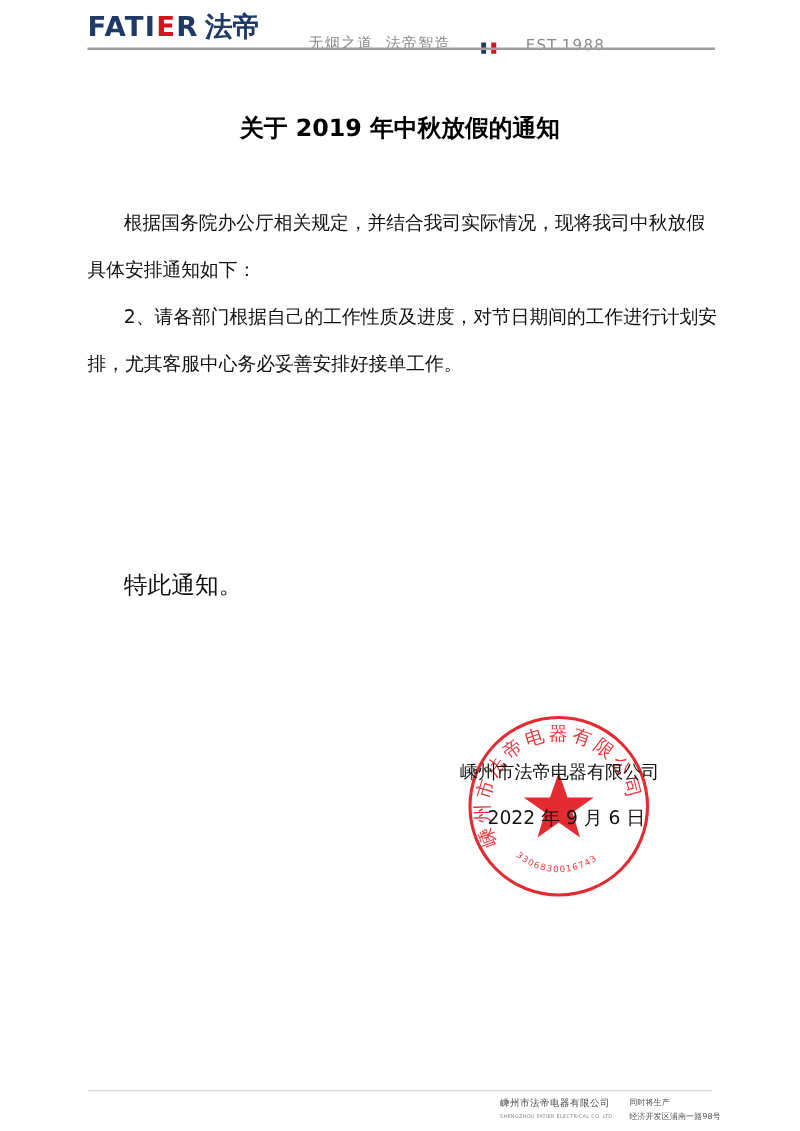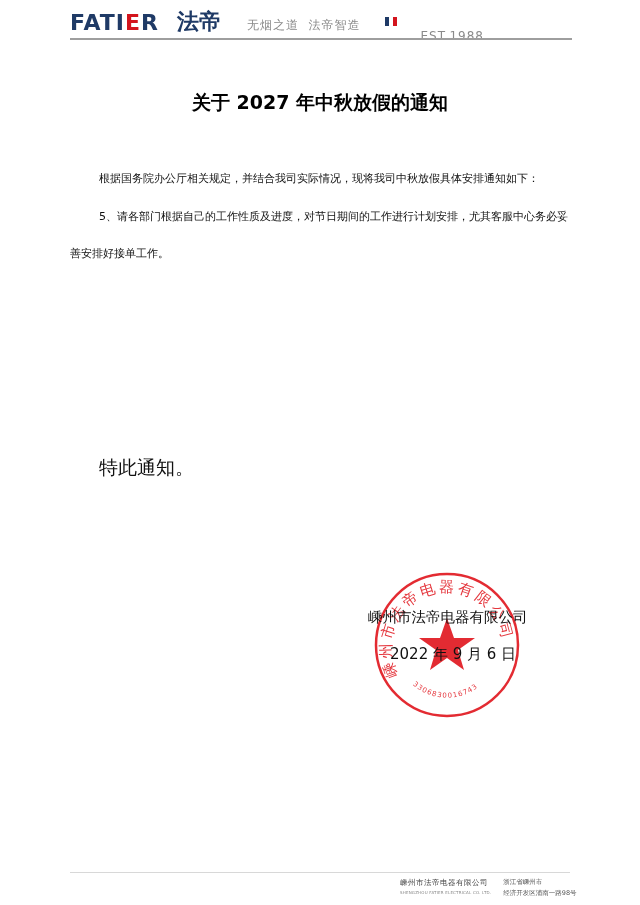--- a/index.html
+++ b/index.html
@@ -9,41 +9,41 @@
     color: #111111;
   }
   .header { position: absolute; left: 0; top: 0; width: 560px; height: 45px; }
   .logo {
     position: absolute; left: 70px; top: 10px; height: 24px;
     display: flex; align-items: center;
     font-family: "DejaVu Sans", sans-serif; font-weight: bold;
     font-size: 22px; letter-spacing: 1px; color: #1f3a66;
   }
   .logo .e-red { color: #d3141d; }
-  .logo .cn { margin-left: 18px; letter-spacing: 0; text-align: right; }
+  .logo .cn { margin-left: 5px; letter-spacing: 0; text-align: right; }
   .tagline {
     position: absolute; right: 76px; top: 17px;
     font-size: 12px; color: #8a8a8a; letter-spacing: 1px;
-    display: flex; align-items: flex-start; gap: 24px;
+    display: flex; align-items: flex-end; gap: 24px;
     font-family: "DejaVu Serif", serif;
   }
   .tagline .est { font-family: "DejaVu Sans", sans-serif; letter-spacing: 1px; margin-top: 12px; }
   .flag { display: inline-flex; width: 12px; height: 9px; }
   .flag span { flex: 1; }
   .header-rule {
     position: absolute; left: 70px; top: 38px; width: 502px; height: 0;
     border-top: 2px solid #9e9e9e;
   }
   .title {
     position: absolute; left: 0; width: 640px; top: 90px; text-align: center;
     font-size: 19px; font-weight: bold; color: #000;
   }
   .body-text {
     position: absolute; left: 70px; width: 505px; top: 160px;
-    font-size: 11px; line-height: 37.5px; color: #111;
+    font-size: 15px; line-height: 37.5px; color: #111;
   }
   .body-text p { margin: 0; }
   .indent { text-indent: 29px; }
   .notice-end { position: absolute; left: 99px; top: 455px; font-size: 19px; }
   .stamp {
     position: absolute; left: 372px; top: 570px; width: 150px; height: 150px;
   }
   .signature {
     position: absolute; left: 368px; top: 608px; font-size: 14.5px; color: #111;
     white-space: nowrap;
@@ -75,25 +75,25 @@
     <span class="flag">
       <span style="background:#1f3a66"></span>
         <span style="background:#ffffff"></span>
         <span style="background:#d3141d"></span>
     </span>
     <span class="est">EST.1988</span>
   </div>
   <div class="header-rule"></div>
 </div>
 
-<div class="title">关于 2027 年中秋放假的通知</div>
+<div class="title">关于 2019 年中秋放假的通知</div>
 
 <div class="body-text">
   <p class="indent">根据国务院办公厅相关规定，并结合我司实际情况，现将我司中秋放假具体安排通知如下：</p>
-  <p class="indent">5、请各部门根据自己的工作性质及进度，对节日期间的工作进行计划安排，尤其客服中心务必妥善安排好接单工作。</p>
+  <p class="indent">2、请各部门根据自己的工作性质及进度，对节日期间的工作进行计划安排，尤其客服中心务必妥善安排好接单工作。</p>
 </div>
 
 <div class="notice-end">特此通知。</div>
 
 <svg class="stamp" viewBox="0 0 150 150">
   <defs>
     <path id="ringPath" d="M 26 105 A 56 56 0 1 1 124 105" fill="none"></path>
     <path id="serialPath" d="M 28 98 A 52 52 0 0 0 122 98" fill="none"></path>
   </defs>
   <circle cx="75" cy="75" r="71" fill="none" stroke="#e0141c" stroke-width="2.5" opacity="0.9"></circle>
@@ -109,16 +109,16 @@
 <div class="signature">嵊州市法帝电器有限公司</div>
 <div class="date">2022 年 9 月 6 日</div>
 
 <div class="footer-rule"></div>
 <div class="footer">
   <div class="col">
     <span class="company-cn">嵊州市法帝电器有限公司</span>
     <span class="company-en">SHENGZHOU FATIER ELECTRICAL CO. LTD.</span>
   </div>
   <div class="col">
-    <span>浙江省嵊州市</span>
+    <span>同时将生产</span>
     <span>经济开发区浦南一路98号</span>
   </div>
 </div>
 
 </body></html>

